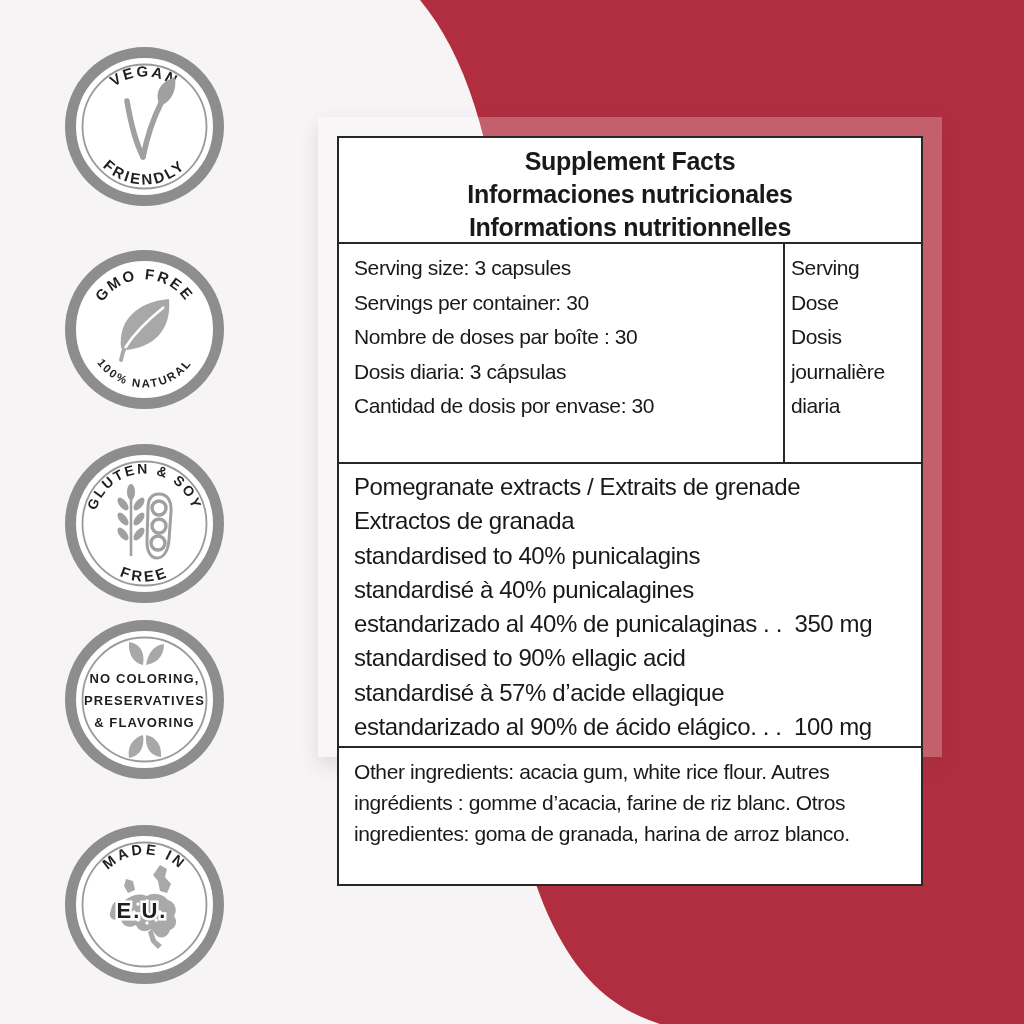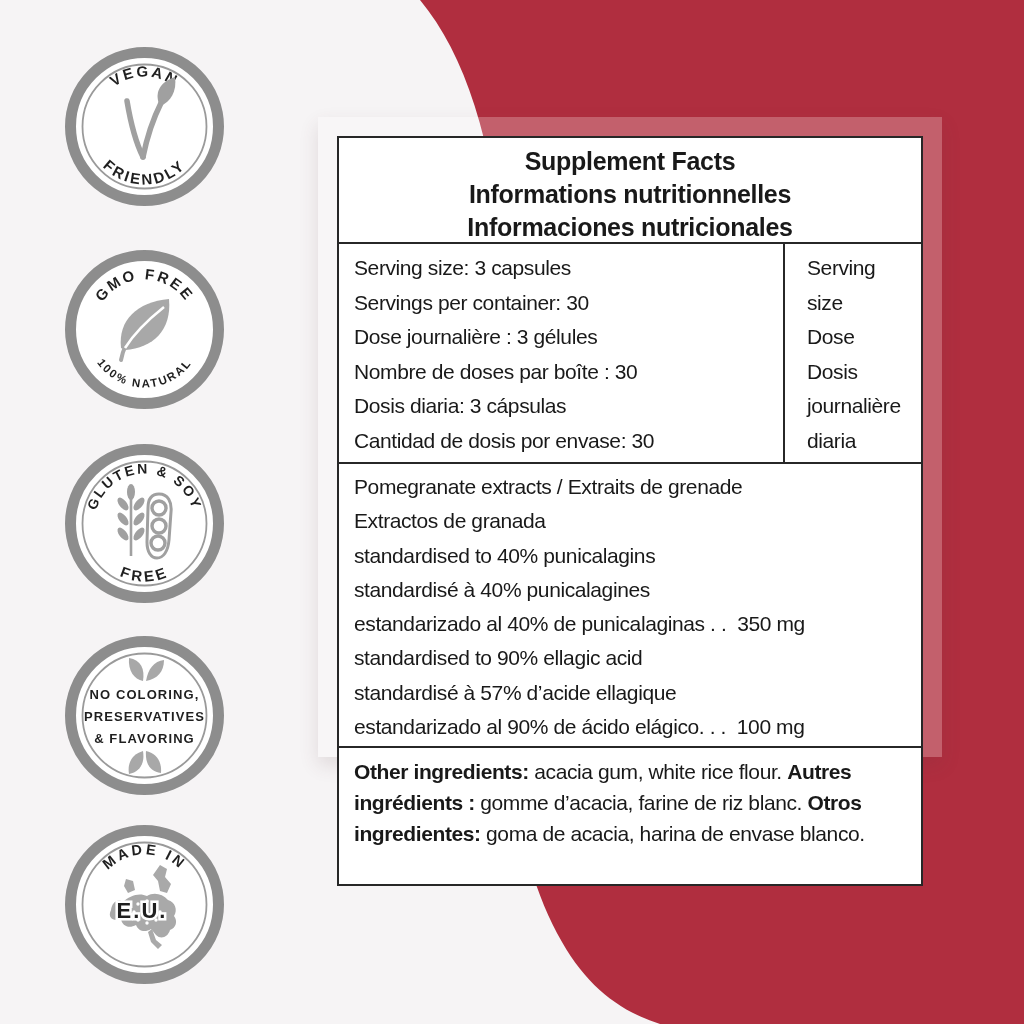--- a/index.html
+++ b/index.html
@@ -6,38 +6,38 @@
   body{width:1024px;height:1024px;overflow:hidden;background:#f6f4f5;
        font-family:"Liberation Sans","DejaVu Sans",sans-serif;}
   .stage{position:relative;width:1024px;height:1024px;}
 
   .red-bg{position:absolute;left:0;top:0;width:1024px;height:1024px;display:block;}
 
   
   .badge{position:absolute;left:63px;width:163px;height:163px;}
   .badge svg{display:block;width:163px;height:163px;}
   .badge text{font-family:"Liberation Sans","DejaVu Sans",sans-serif;font-weight:700;fill:#1f1f1f;}
-  .b1{top:45px;} .b2{top:248px;} .b3{top:442px;} .b4{top:634px;} .b5{top:823px;}
+  .b1{top:45px;} .b2{top:248px;} .b3{top:442px;} .b4{top:618px;} .b5{top:823px;}
 
   
   .frame{position:absolute;left:318px;top:117px;width:624px;height:640px;
          background:rgba(255,255,255,0.24);box-shadow:0 8px 18px rgba(95,60,66,0.14);}
   .panel{position:absolute;left:19px;top:19px;width:586px;height:750px;box-sizing:border-box;
          background:#ffffff;border:2px solid #272727;color:#191919;}
   .sec{box-sizing:border-box;}
   .sec-header{height:106px;border-bottom:2px solid #272727;text-align:center;
               font-weight:700;font-size:25px;line-height:33px;padding-top:7px;letter-spacing:-0.3px;}
   .sec-serving{height:220px;border-bottom:2px solid #272727;display:flex;}
   .serv-left{width:444px;box-sizing:border-box;padding:7px 6px 0 15px;}
-  .serv-right{flex:1;box-sizing:border-box;border-left:2px solid #272727;padding:7px 4px 0 22px;}
+  .serv-right{flex:1;box-sizing:border-box;border-left:2px solid #272727;padding:7px 4px 0 6px;}
   .sec-serving div.line{font-size:21px;line-height:34.5px;letter-spacing:-0.4px;white-space:nowrap;}
   .sec-ingredients{height:284px;border-bottom:2px solid #272727;padding:6px 6px 0 15px;}
-  .sec-ingredients div.line{font-size:21px;line-height:34.3px;letter-spacing:-0.4px;white-space:pre-wrap;}
+  .sec-ingredients div.line{font-size:24px;line-height:34.3px;letter-spacing:-0.4px;white-space:pre-wrap;}
   .sec-other{padding:8px 12px 0 15px;font-size:21px;line-height:31px;letter-spacing:-0.4px;}
-  .sec-other .b{font-weight:700;}
+  .sec-other .b{font-weight:400;}
 </style>
 </head>
 <body>
 
 <div class="stage">
 
   <svg class="red-bg" viewBox="0 0 1024 1024" preserveAspectRatio="none" aria-hidden="true">
     <path d="M420,0 C470,60 498,160 505,290 L505,620 C505,780 522,872 562,942 C588,988 622,1012 660,1024 L1024,1024 L1024,0 Z" fill="#b02e3f"></path>
   </svg>
 
@@ -159,54 +159,52 @@
       </g>
       <text x="79" y="95" font-size="22" letter-spacing="2" text-anchor="middle" style="paint-order:stroke;stroke:#ffffff;stroke-width:5;">E.U.</text>
     </svg>
   </div>
 
   <div class="frame">
     <div class="panel">
 
       <div class="sec sec-header">
         <div>Supplement Facts</div>
+        <div>Informaciones nutricionales</div>
         <div>Informations nutritionnelles</div>
-        <div>Informaciones nutricionales</div>
       </div>
 
       <div class="sec sec-serving">
         <div class="serv-left">
           <div class="line">Serving size: 3 capsules</div>
           <div class="line">Servings per container: 30</div>
-          <div class="line">Dose journalière : 3 gélules</div>
           <div class="line">Nombre de doses par boîte : 30</div>
           <div class="line">Dosis diaria: 3 cápsulas</div>
           <div class="line">Cantidad de dosis por envase: 30</div>
         </div>
         <div class="serv-right">
           <div class="line">Serving</div>
-          <div class="line">size</div>
           <div class="line">Dose</div>
           <div class="line">Dosis</div>
           <div class="line">journalière</div>
           <div class="line">diaria</div>
         </div>
       </div>
 
       <div class="sec sec-ingredients">
         <div class="line">Pomegranate extracts / Extraits de grenade</div>
         <div class="line">Extractos de granada</div>
         <div class="line">standardised to 40% punicalagins</div>
         <div class="line">standardisé à 40% punicalagines</div>
         <div class="line">estandarizado al 40% de punicalaginas . .  350 mg</div>
         <div class="line">standardised to 90% ellagic acid</div>
         <div class="line">standardisé à 57% d’acide ellagique</div>
         <div class="line">estandarizado al 90% de ácido elágico. . .  100 mg</div>
       </div>
 
       <div class="sec sec-other">
-        <span class="b">Other ingredients:</span><span> acacia gum, white rice flour. </span><span class="b">Autres ingrédients :</span><span> gomme d’acacia, farine de riz blanc. </span><span class="b">Otros ingredientes:</span><span> goma de acacia, harina de envase blanco.</span>
+        <span class="b">Other ingredients:</span><span> acacia gum, white rice flour. </span><span class="b">Autres ingrédients :</span><span> gomme d’acacia, farine de riz blanc. </span><span class="b">Otros ingredientes:</span><span> goma de granada, harina de arroz blanco.</span>
       </div>
 
     </div>
   </div>
 
 </div>
 
 </body></html>

